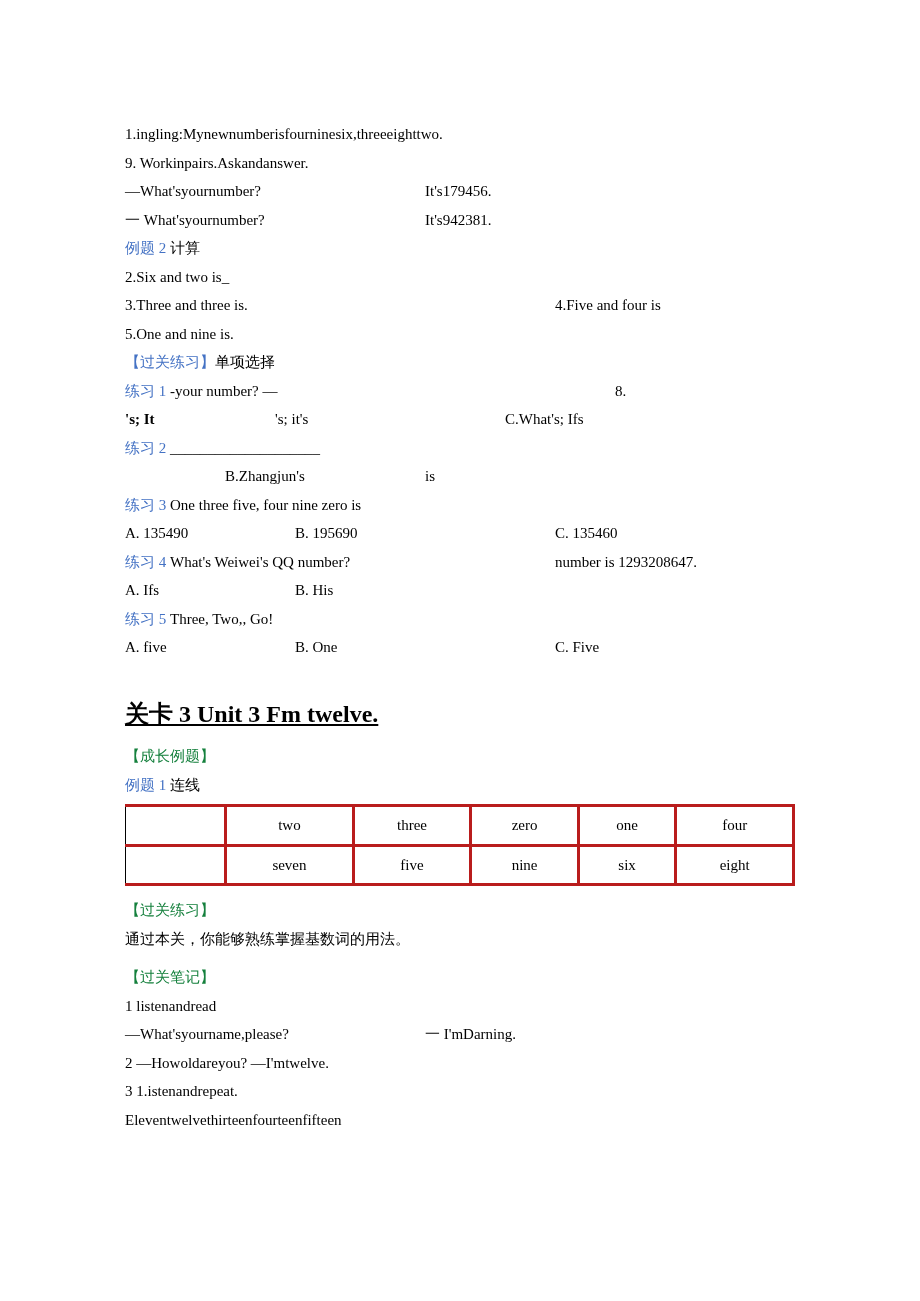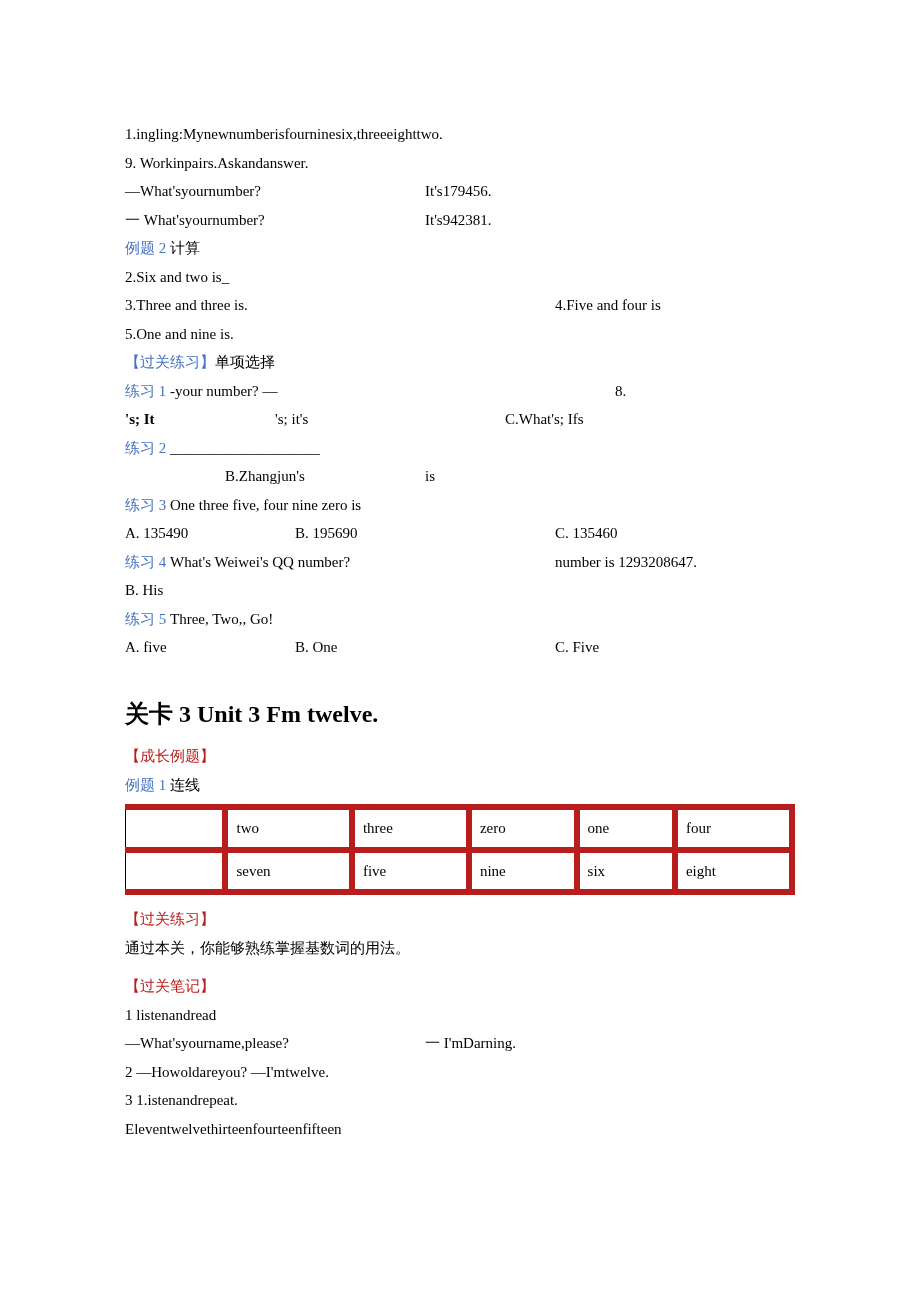--- a/index.html
+++ b/index.html
@@ -8,31 +8,32 @@
       line-height: 1.9;
       margin: 0;
       padding: 120px 125px 80px 125px;
       width: 920px;
       box-sizing: border-box;
       color: #000;
     }
     .blue { color: #4472C4; }
     .row { display: flex; }
     .col { flex: 1; }
-    .heading { font-size: 24px; font-weight: bold; margin-top: 30px; margin-bottom: 5px; }
-    .sub-blue { color: #b91c1c; }
+    .heading { font-size: 24px; font-weight: bold; margin-top: 30px; margin-bottom: 5px; text-decoration: underline; }
+    .sub-blue { color: #15803d; }
     table {
       border-collapse: collapse;
       width: 100%;
       margin-top: 5px;
       margin-bottom: 10px;
     }
     table td {
-      border: 6px solid #b91c1c;
+      border: 3px solid #b91c1c;
       padding: 4px 8px;
+      text-align: center;
     }
     table td:first-child { width: 15%; border-left: 1px solid #000; }
     .opt-row { display: flex; }
     .opt-a { flex: 0 0 170px; }
     .opt-b { flex: 0 0 260px; }
     .opt-c { flex: 1; }
     .opt-a2 { flex: 0 0 150px; font-weight: bold; }
     .opt-b2 { flex: 0 0 100px; }
   </style>
 </head>
@@ -93,20 +94,21 @@
   <div class="opt-a">A. 135490</div>
   <div class="opt-b">B. 195690</div>
   <div class="opt-c">C. 135460</div>
 </div>
 
 <div class="row">
   <div style="flex:0 0 430px"><span class="blue">练习  4 </span><span>What's Weiwei's QQ number?</span></div>
   <div>number is 1293208647.</div>
 </div>
 <div class="opt-row">
+  <div class="opt-a">A. Ifs</div>
   <div class="opt-b">B. His</div>
 </div>
 
 <div>
   <span class="blue">练习  5 </span><span>Three, Two,, Go!</span>
 </div>
 <div class="opt-row">
   <div class="opt-a">A. five</div>
   <div class="opt-b">B. One</div>
   <div class="opt-c">C. Five</div>

